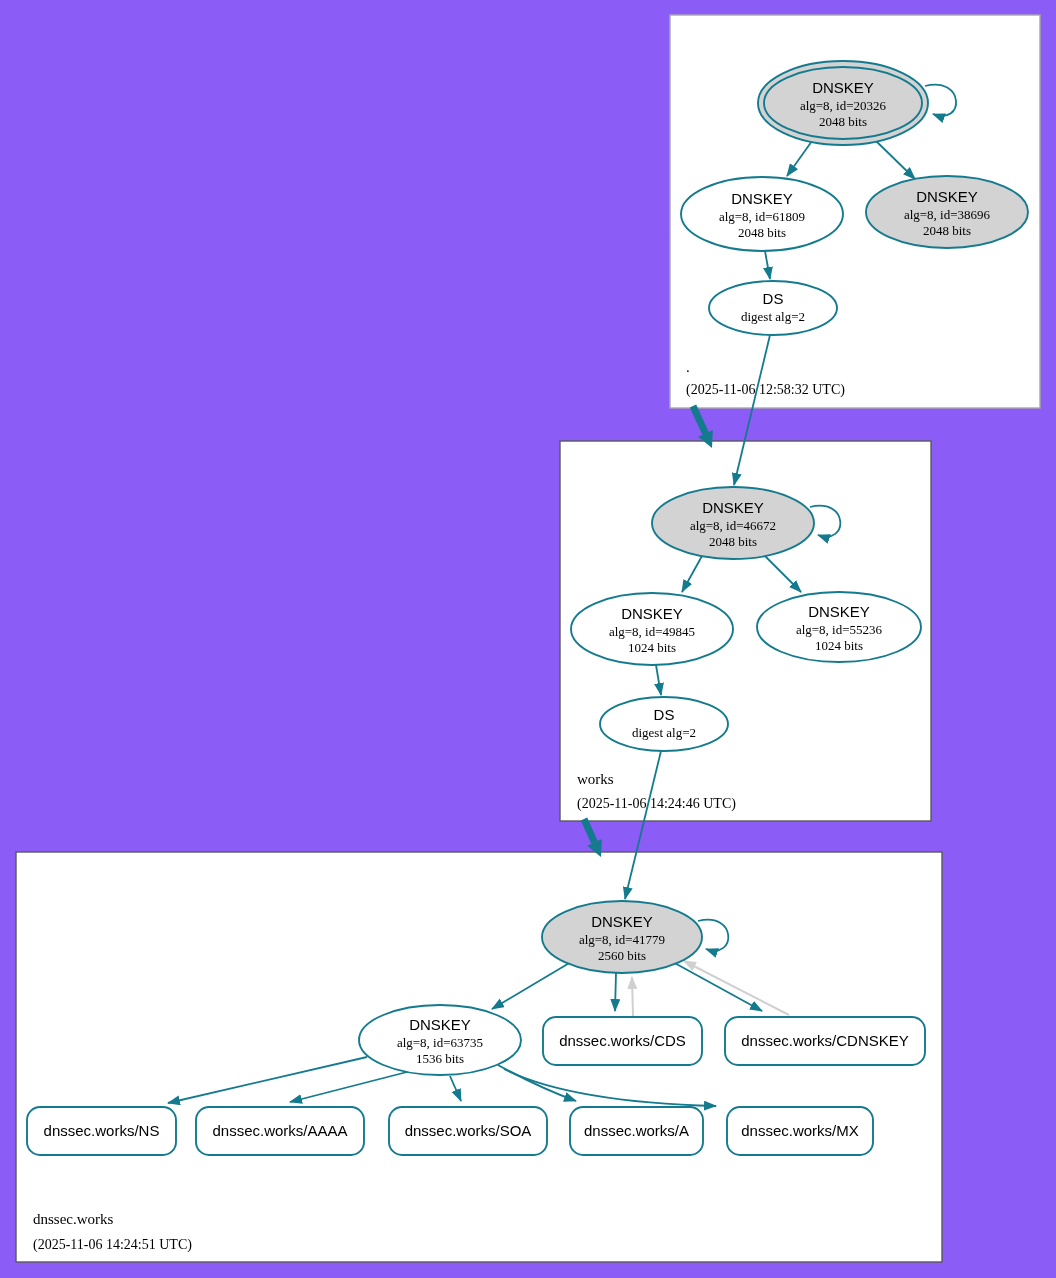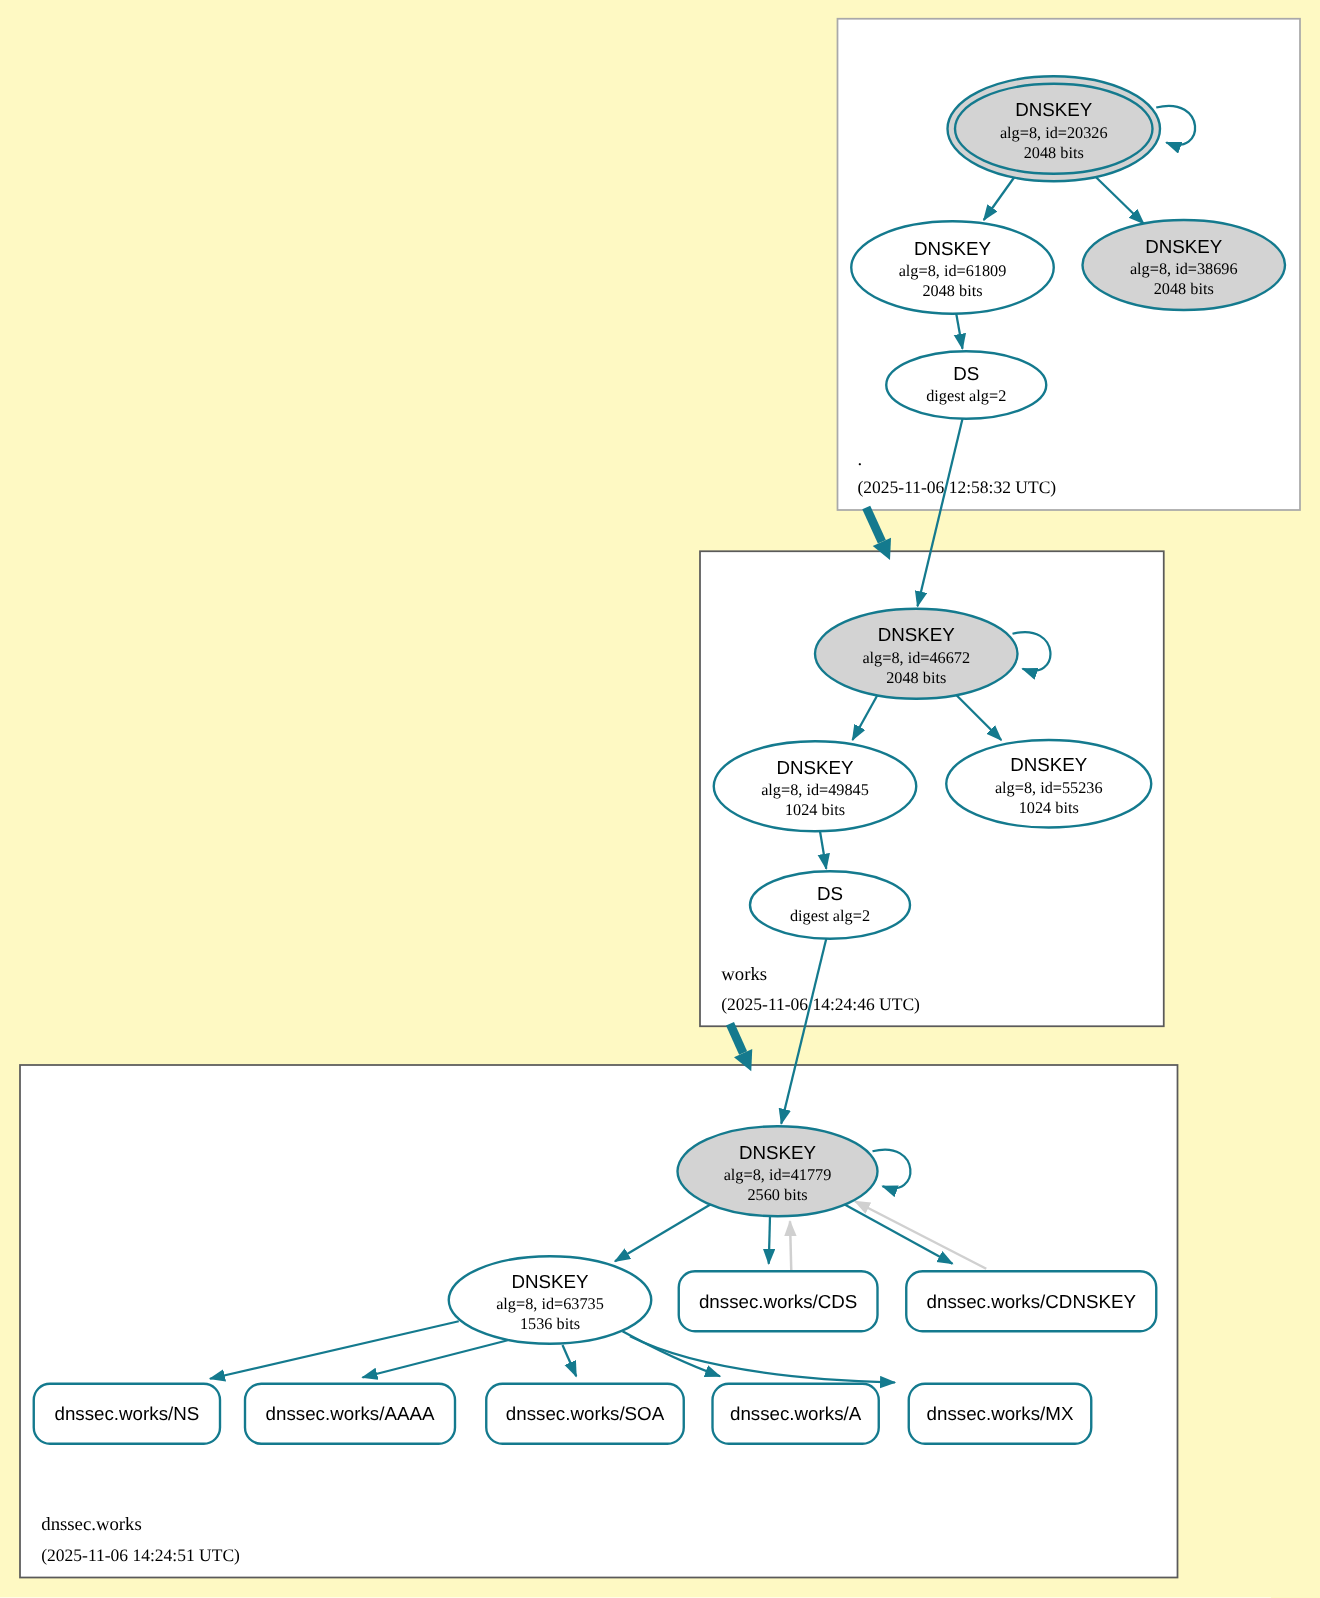--- a/index.html
+++ b/index.html
@@ -1,16 +1,16 @@
 <!DOCTYPE html>
 <html><head>
 <meta charset="utf-8">
 <style>
   html,body{margin:0;padding:0;background:#ffffff;}
-  .canvas{position:relative;width:1056px;height:1278px;background:#fef9c3;}
+  .canvas{position:relative;width:1056px;height:1278px;background:#8b5cf6;}
   svg{display:block;}
   .zonebox{fill:#ffffff;stroke:#5a5a5a;stroke-width:1.4;}
   .zonebox-root{stroke:#a9a9a9;}
   .edge{stroke:#147a8e;stroke-width:1.8;fill:none;}
   .edge-gray{stroke:#d0d0d0;stroke-width:2;fill:none;}
   .edge-thick{stroke:#147a8e;stroke-width:7;fill:none;}
   .thick-head{fill:#147a8e;stroke:none;}
   .node-ellipse{stroke:#147a8e;stroke-width:1.9;}
   .fill-gray{fill:#d3d3d3;}
   .fill-white{fill:#ffffff;}

